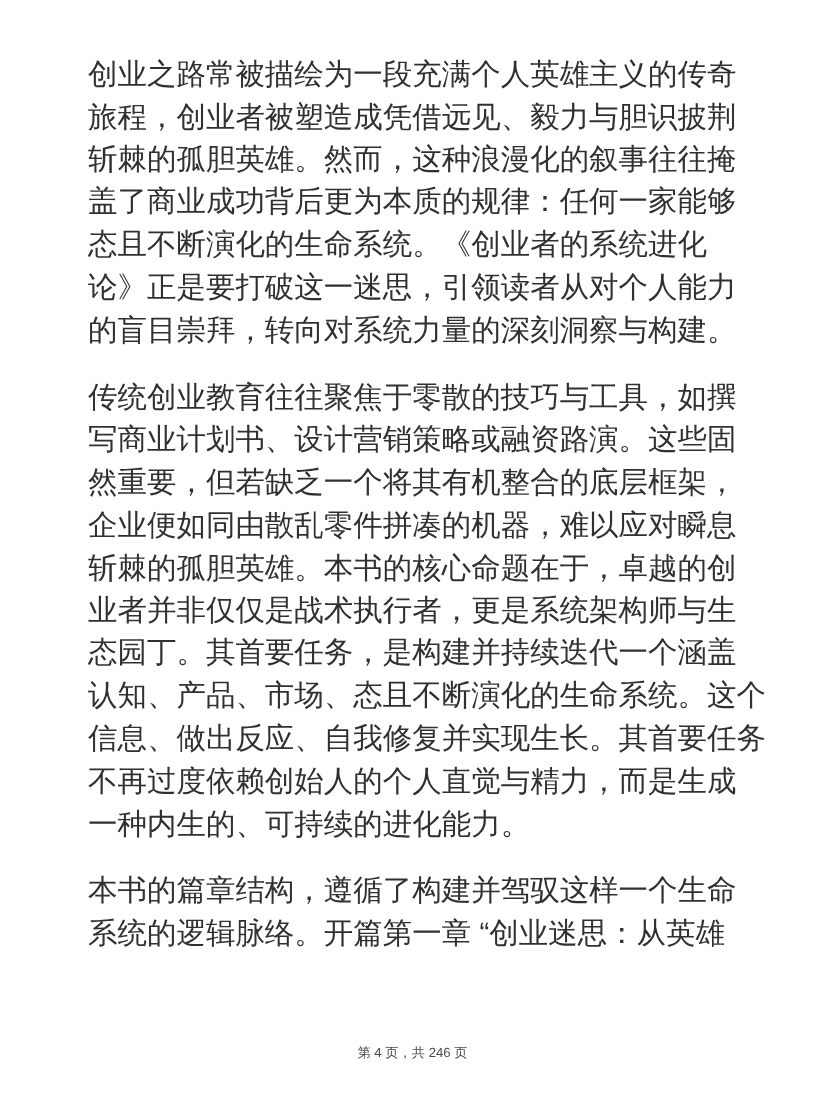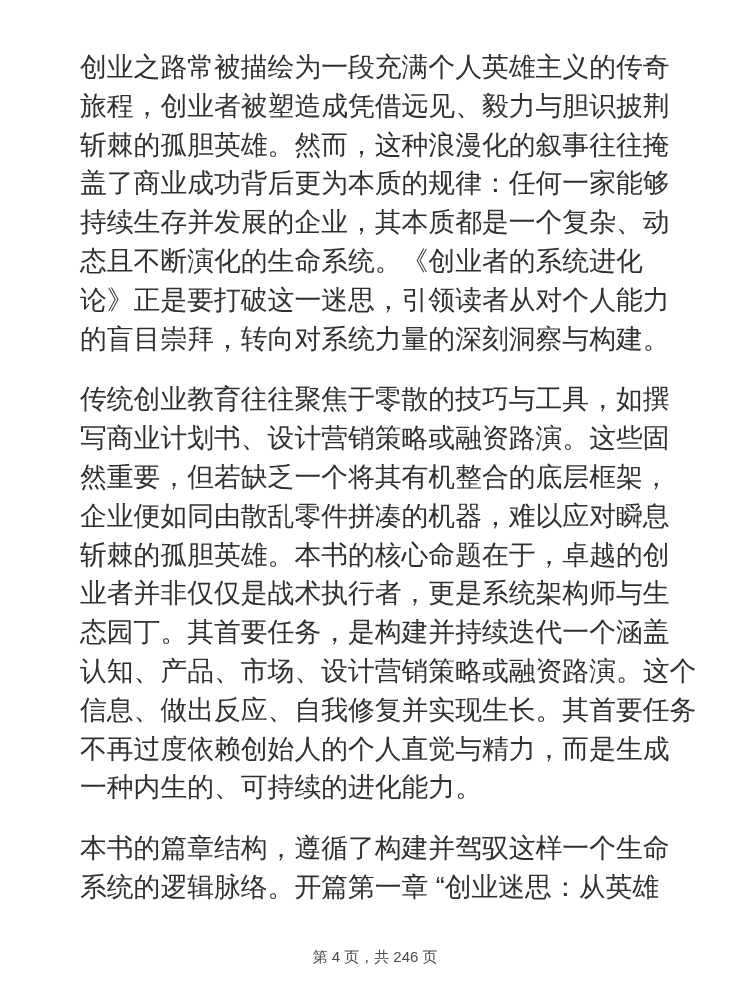--- a/index.html
+++ b/index.html
@@ -45,53 +45,52 @@
     color: #303030;
   }
   .page-footer {
     position: absolute;
     left: 0;
     top: 946px;
     width: 750px;
     text-align: center;
   }
   .page-indicator {
-    font-size: 15px;
+    font-size: 12px;
     line-height: 22px;
     color: #4a4a4a;
     font-weight: 400;
   }
 </style>
 </head>
 <body>
 
 <div class="page">
 
   <div class="text-body">
 
     <div class="paragraph">
       <div class="text-line">创业之路常被描绘为一段充满个人英雄主义的传奇</div>
       <div class="text-line">旅程，创业者被塑造成凭借远见、毅力与胆识披荆</div>
       <div class="text-line">斩棘的孤胆英雄。然而，这种浪漫化的叙事往往掩</div>
       <div class="text-line">盖了商业成功背后更为本质的规律：任何一家能够</div>
-      <div class="text-line">持续生存并发展的企业，其本质都是一个复杂、动</div>
       <div class="text-line">态且不断演化的生命系统。《创业者的系统进化</div>
       <div class="text-line">论》正是要打破这一迷思，引领读者从对个人能力</div>
       <div class="text-line">的盲目崇拜，转向对系统力量的深刻洞察与构建。</div>
     </div>
 
     <div class="paragraph">
       <div class="text-line">传统创业教育往往聚焦于零散的技巧与工具，如撰</div>
       <div class="text-line">写商业计划书、设计营销策略或融资路演。这些固</div>
       <div class="text-line">然重要，但若缺乏一个将其有机整合的底层框架，</div>
       <div class="text-line">企业便如同由散乱零件拼凑的机器，难以应对瞬息</div>
       <div class="text-line">斩棘的孤胆英雄。本书的核心命题在于，卓越的创</div>
       <div class="text-line">业者并非仅仅是战术执行者，更是系统架构师与生</div>
       <div class="text-line">态园丁。其首要任务，是构建并持续迭代一个涵盖</div>
-      <div class="text-line">认知、产品、市场、设计营销策略或融资路演。这个</div>
+      <div class="text-line">认知、产品、市场、态且不断演化的生命系统。这个</div>
       <div class="text-line">信息、做出反应、自我修复并实现生长。其首要任务</div>
       <div class="text-line">不再过度依赖创始人的个人直觉与精力，而是生成</div>
       <div class="text-line">一种内生的、可持续的进化能力。</div>
     </div>
 
     <div class="paragraph">
       <div class="text-line">本书的篇章结构，遵循了构建并驾驭这样一个生命</div>
       <div class="text-line">系统的逻辑脉络。开篇第一章 “创业迷思：从英雄</div>
     </div>
 

